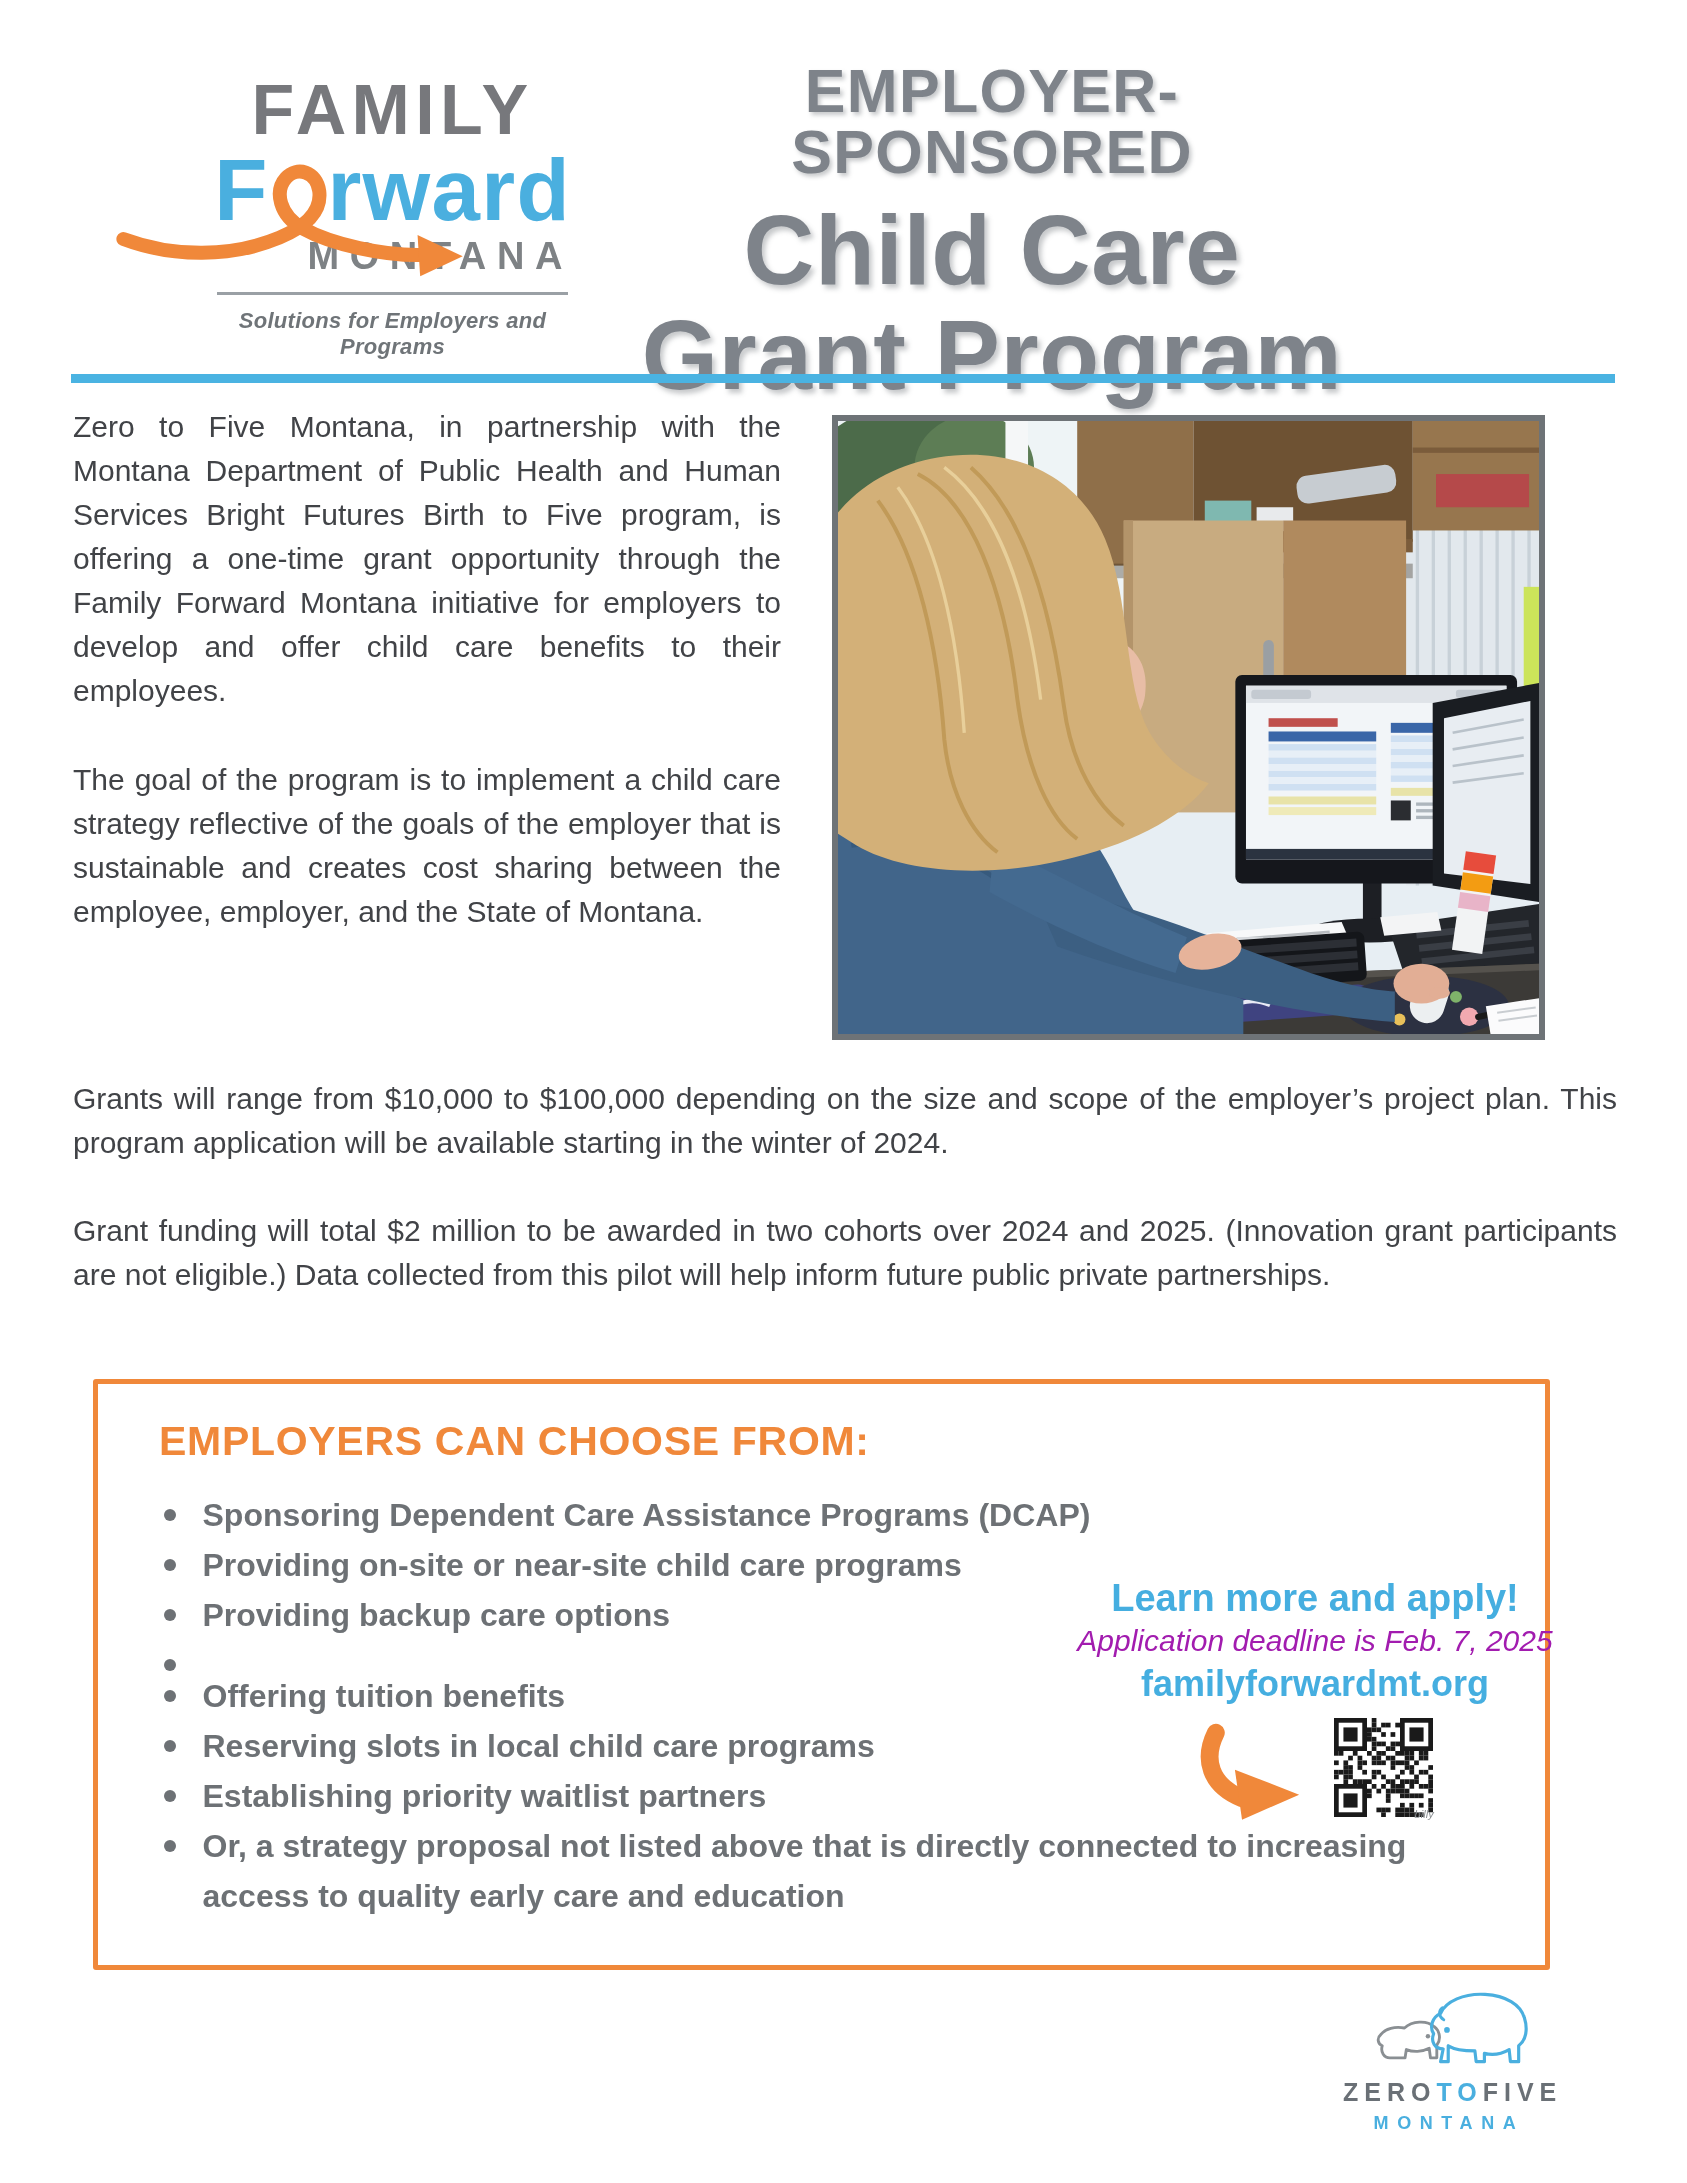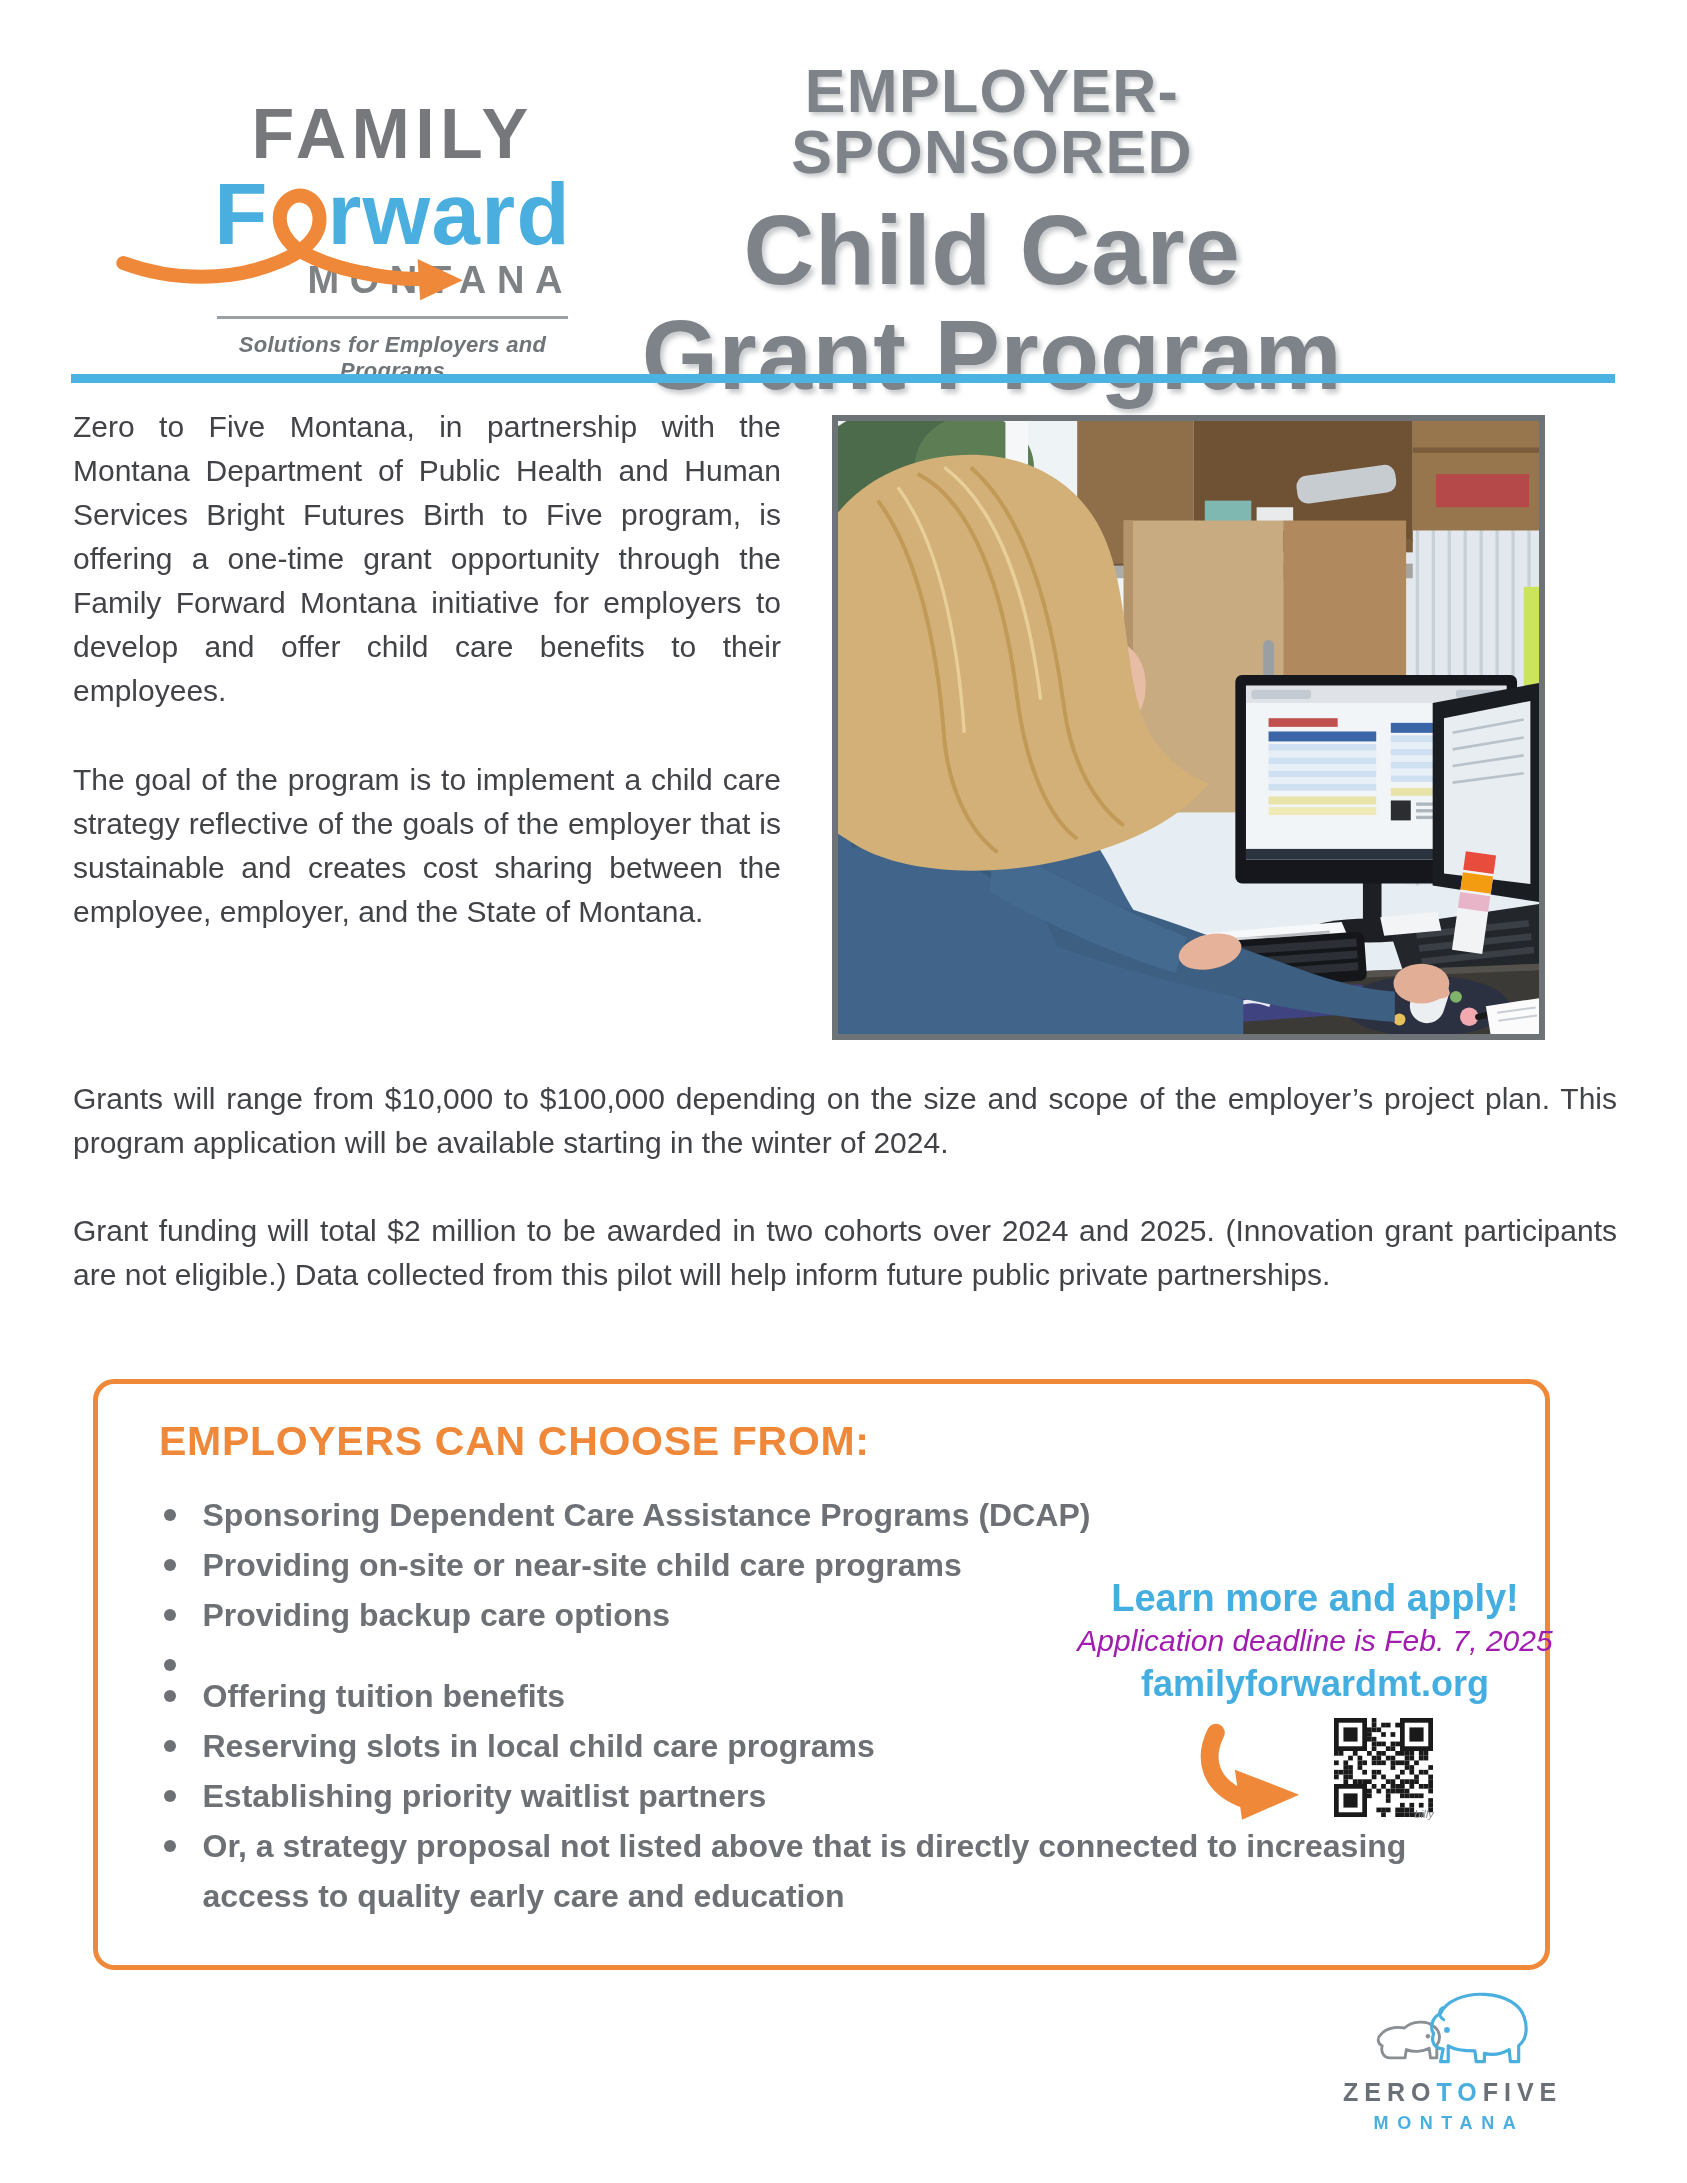--- a/index.html
+++ b/index.html
@@ -4,21 +4,21 @@
 <style>
   html,body{margin:0;padding:0;background:#ffffff;}
   .page{
     position:relative;
     width:1687px;height:2183px;
     background:#ffffff;
     font-family:"Liberation Sans", sans-serif;
     overflow:hidden;
   }
   
-  .logo{position:absolute;left:212px;top:99px;width:361px;text-align:center;}
+  .logo{position:absolute;left:212px;top:75px;width:361px;text-align:center;}
   .logo-family{font-size:70px;font-weight:700;color:#77787c;letter-spacing:5.3px;line-height:1;}
   .logo-forward{display:flex;justify-content:center;align-items:flex-end;line-height:1;margin-top:1.3px;}
   .logo-forward .fwd{font-size:87px;font-weight:700;color:#4aafdf;letter-spacing:1.3px;}
   .loop-svg{width:64px;height:85px;overflow:visible;margin:0 -2.6px;position:relative;top:9.3px;}
   .logo-montana{font-size:38px;font-weight:700;color:#7e8285;letter-spacing:10.6px;text-align:right;margin-top:4px;line-height:1;}
   .logo-divider{height:2.6px;background:#9aa0a5;margin:17px 5.3px 0 5.3px;}
   .logo-tagline{font-size:22px;font-style:italic;font-weight:700;color:#6f7478;margin-top:13.2px;letter-spacing:0.3px;}
   
   .title-block{position:absolute;left:615px;top:61px;width:754px;text-align:center;color:#7e838a;}
   .title-kicker{font-size:61px;font-weight:700;letter-spacing:1.3px;line-height:1;
@@ -33,21 +33,21 @@
   .para{font-size:30px;line-height:44px;color:#414347;text-align:justify;margin:0;}
   .left-col .para + .para{margin-top:45px;}
   .wide-col{position:absolute;left:73px;top:1077px;width:1544px;}
   .wide-col .para + .para{margin-top:44px;}
   
   .photo{position:absolute;left:832px;top:415px;width:713px;height:625px;
     border:6.6px solid #6e7377;box-sizing:border-box;background:#dde7ee;}
   .photo svg{display:block;width:100%;height:100%;}
   
   .emp-box{position:absolute;left:93px;top:1379px;width:1457px;height:591px;
-    border:5.3px solid #f0883a;border-radius:21px;box-sizing:border-box;}
+    border:5.3px solid #f0883a;border-radius:3px;box-sizing:border-box;}
   .emp-heading{margin:34px 0 0 61px;font-size:41px;font-weight:700;color:#f0883a;letter-spacing:0.7px;}
   .emp-list{list-style:none;margin:25px 0 0 0;padding:0 0 0 66px;width:966px;}
   .emp-list li{display:flex;align-items:flex-start;font-size:32px;font-weight:700;
     color:#6d7175;line-height:50px;}
   .emp-list li:last-child{width:1244px;}
   .dot{flex:0 0 auto;width:12px;height:12px;border-radius:50%;background:#6d7175;margin:19px 26.5px 0 0;}
   
   .cta{position:absolute;left:959px;top:193px;width:516px;text-align:center;}
   .cta-headline{font-size:38px;font-weight:700;color:#45aee0;line-height:1.15;}
   .cta-deadline{font-size:30px;font-style:italic;color:#a21caf;margin-top:2px;line-height:1.2;}

